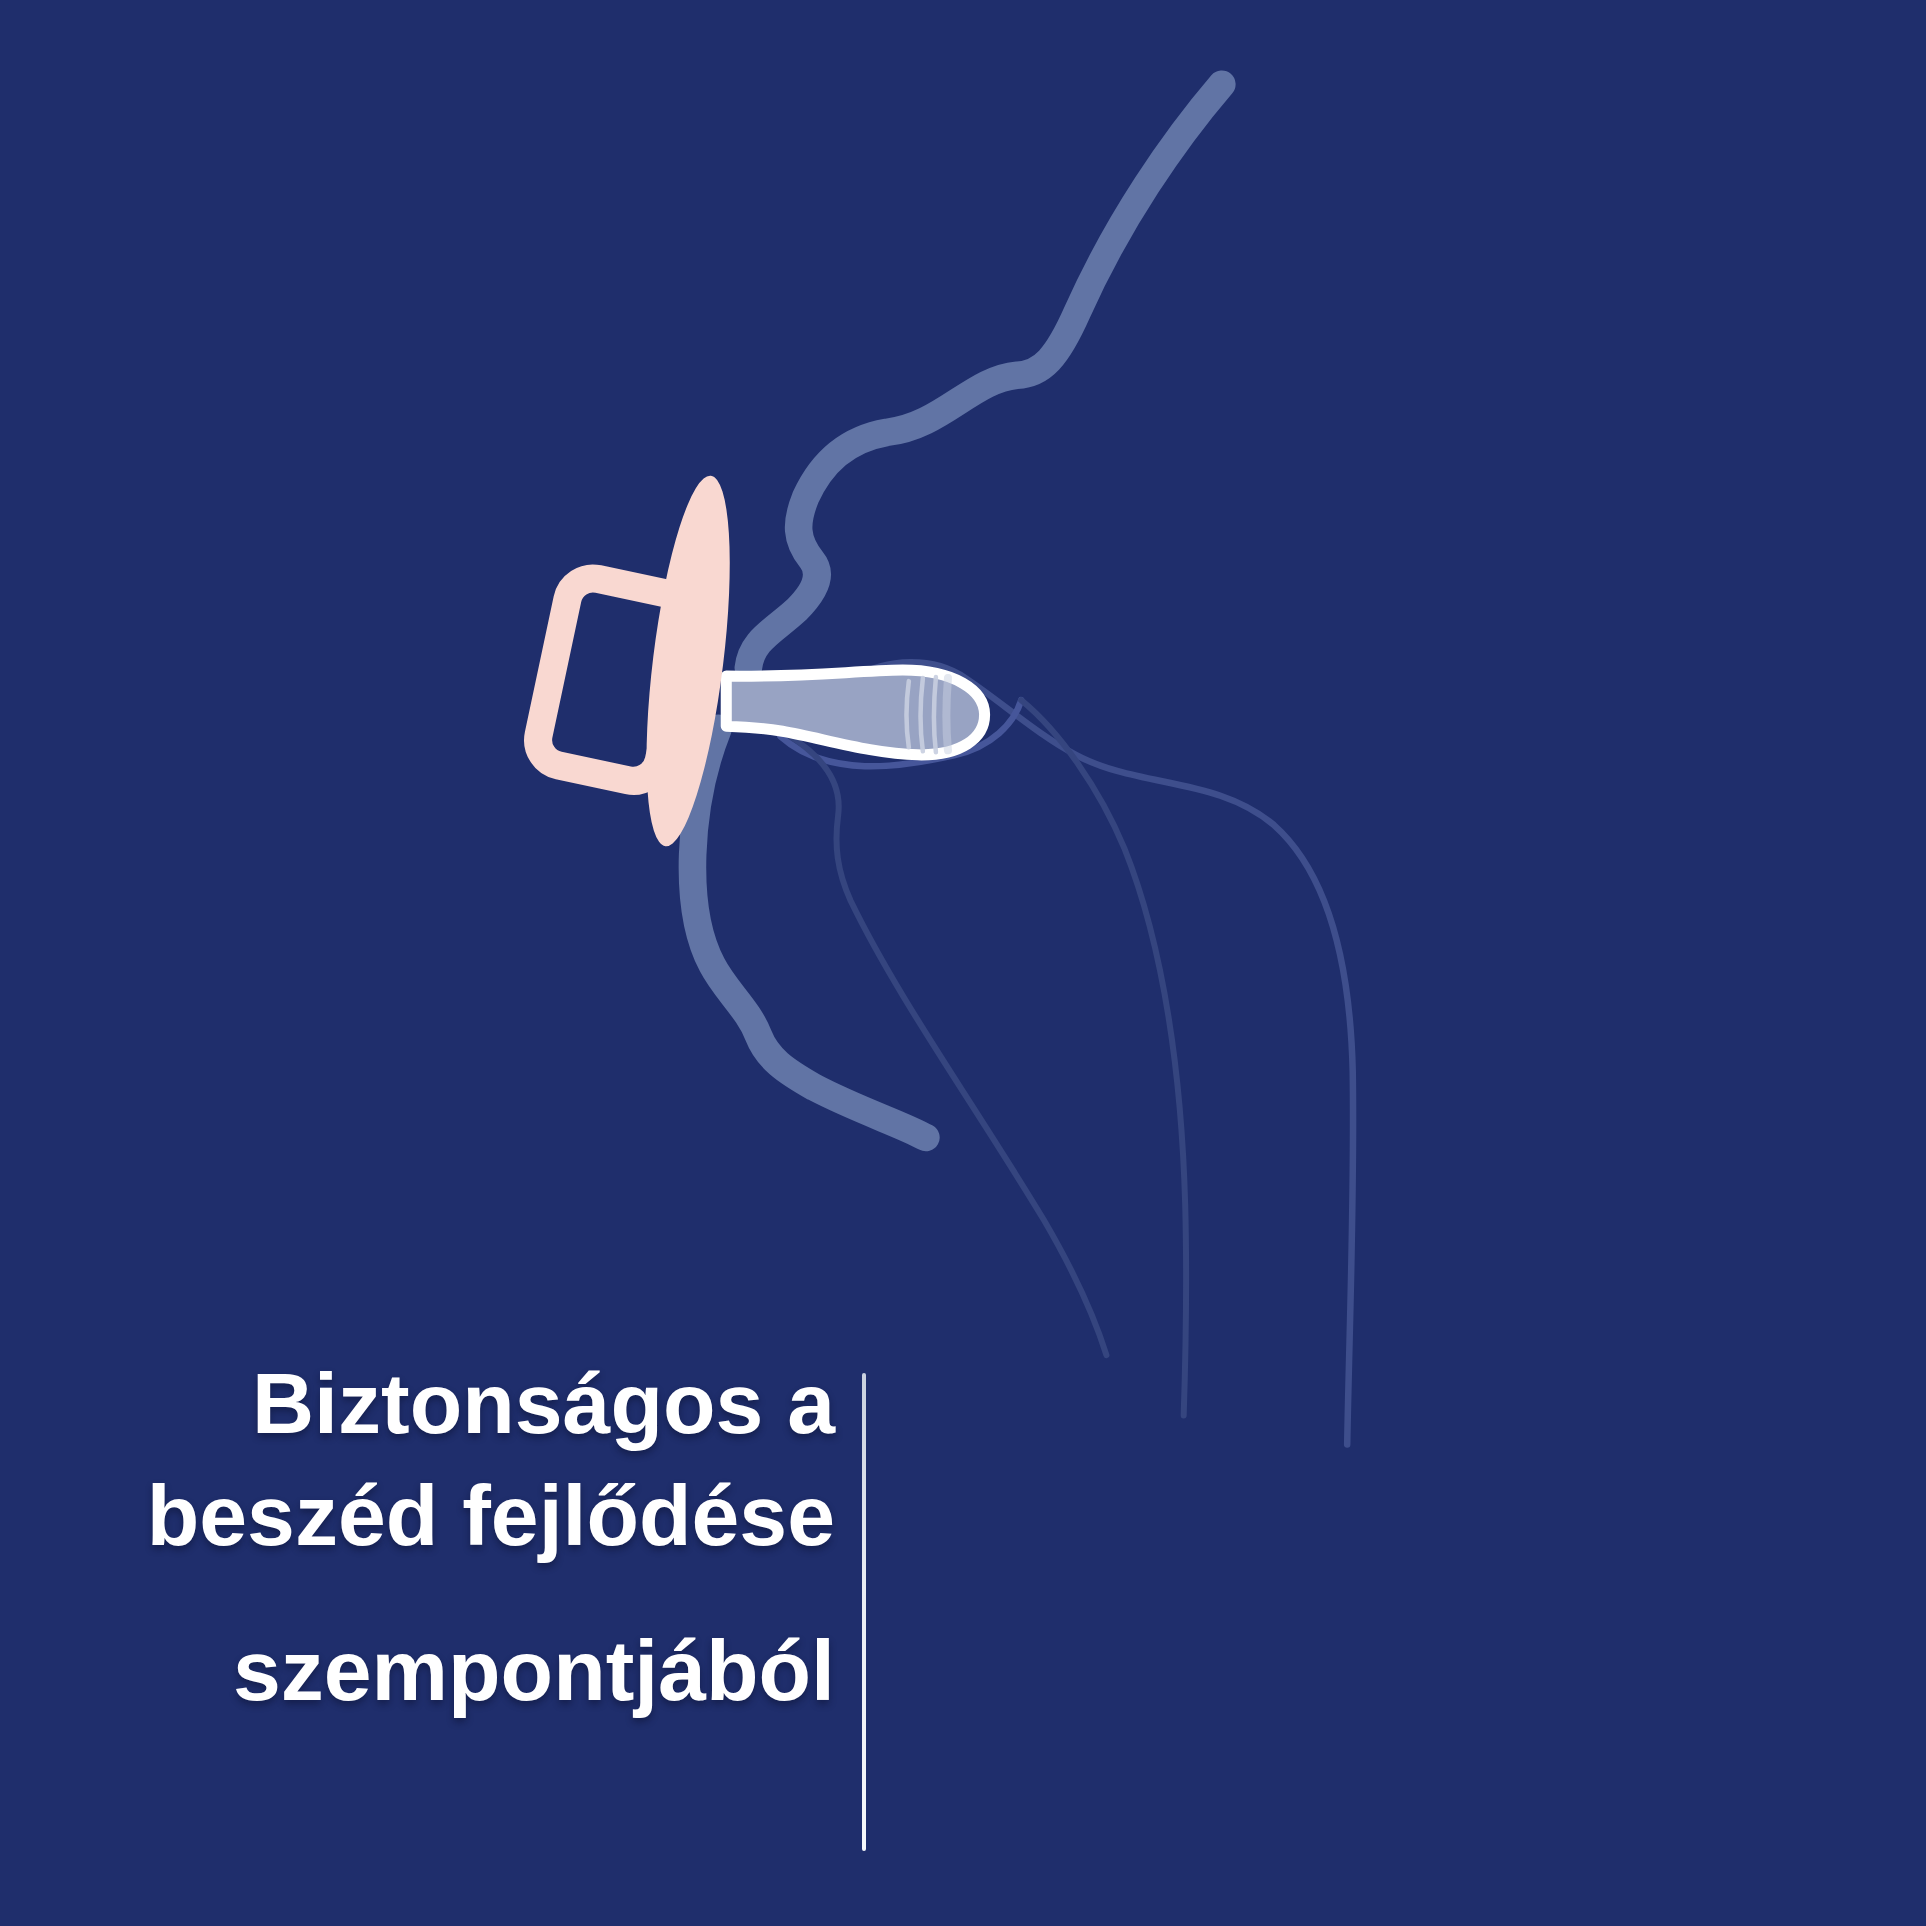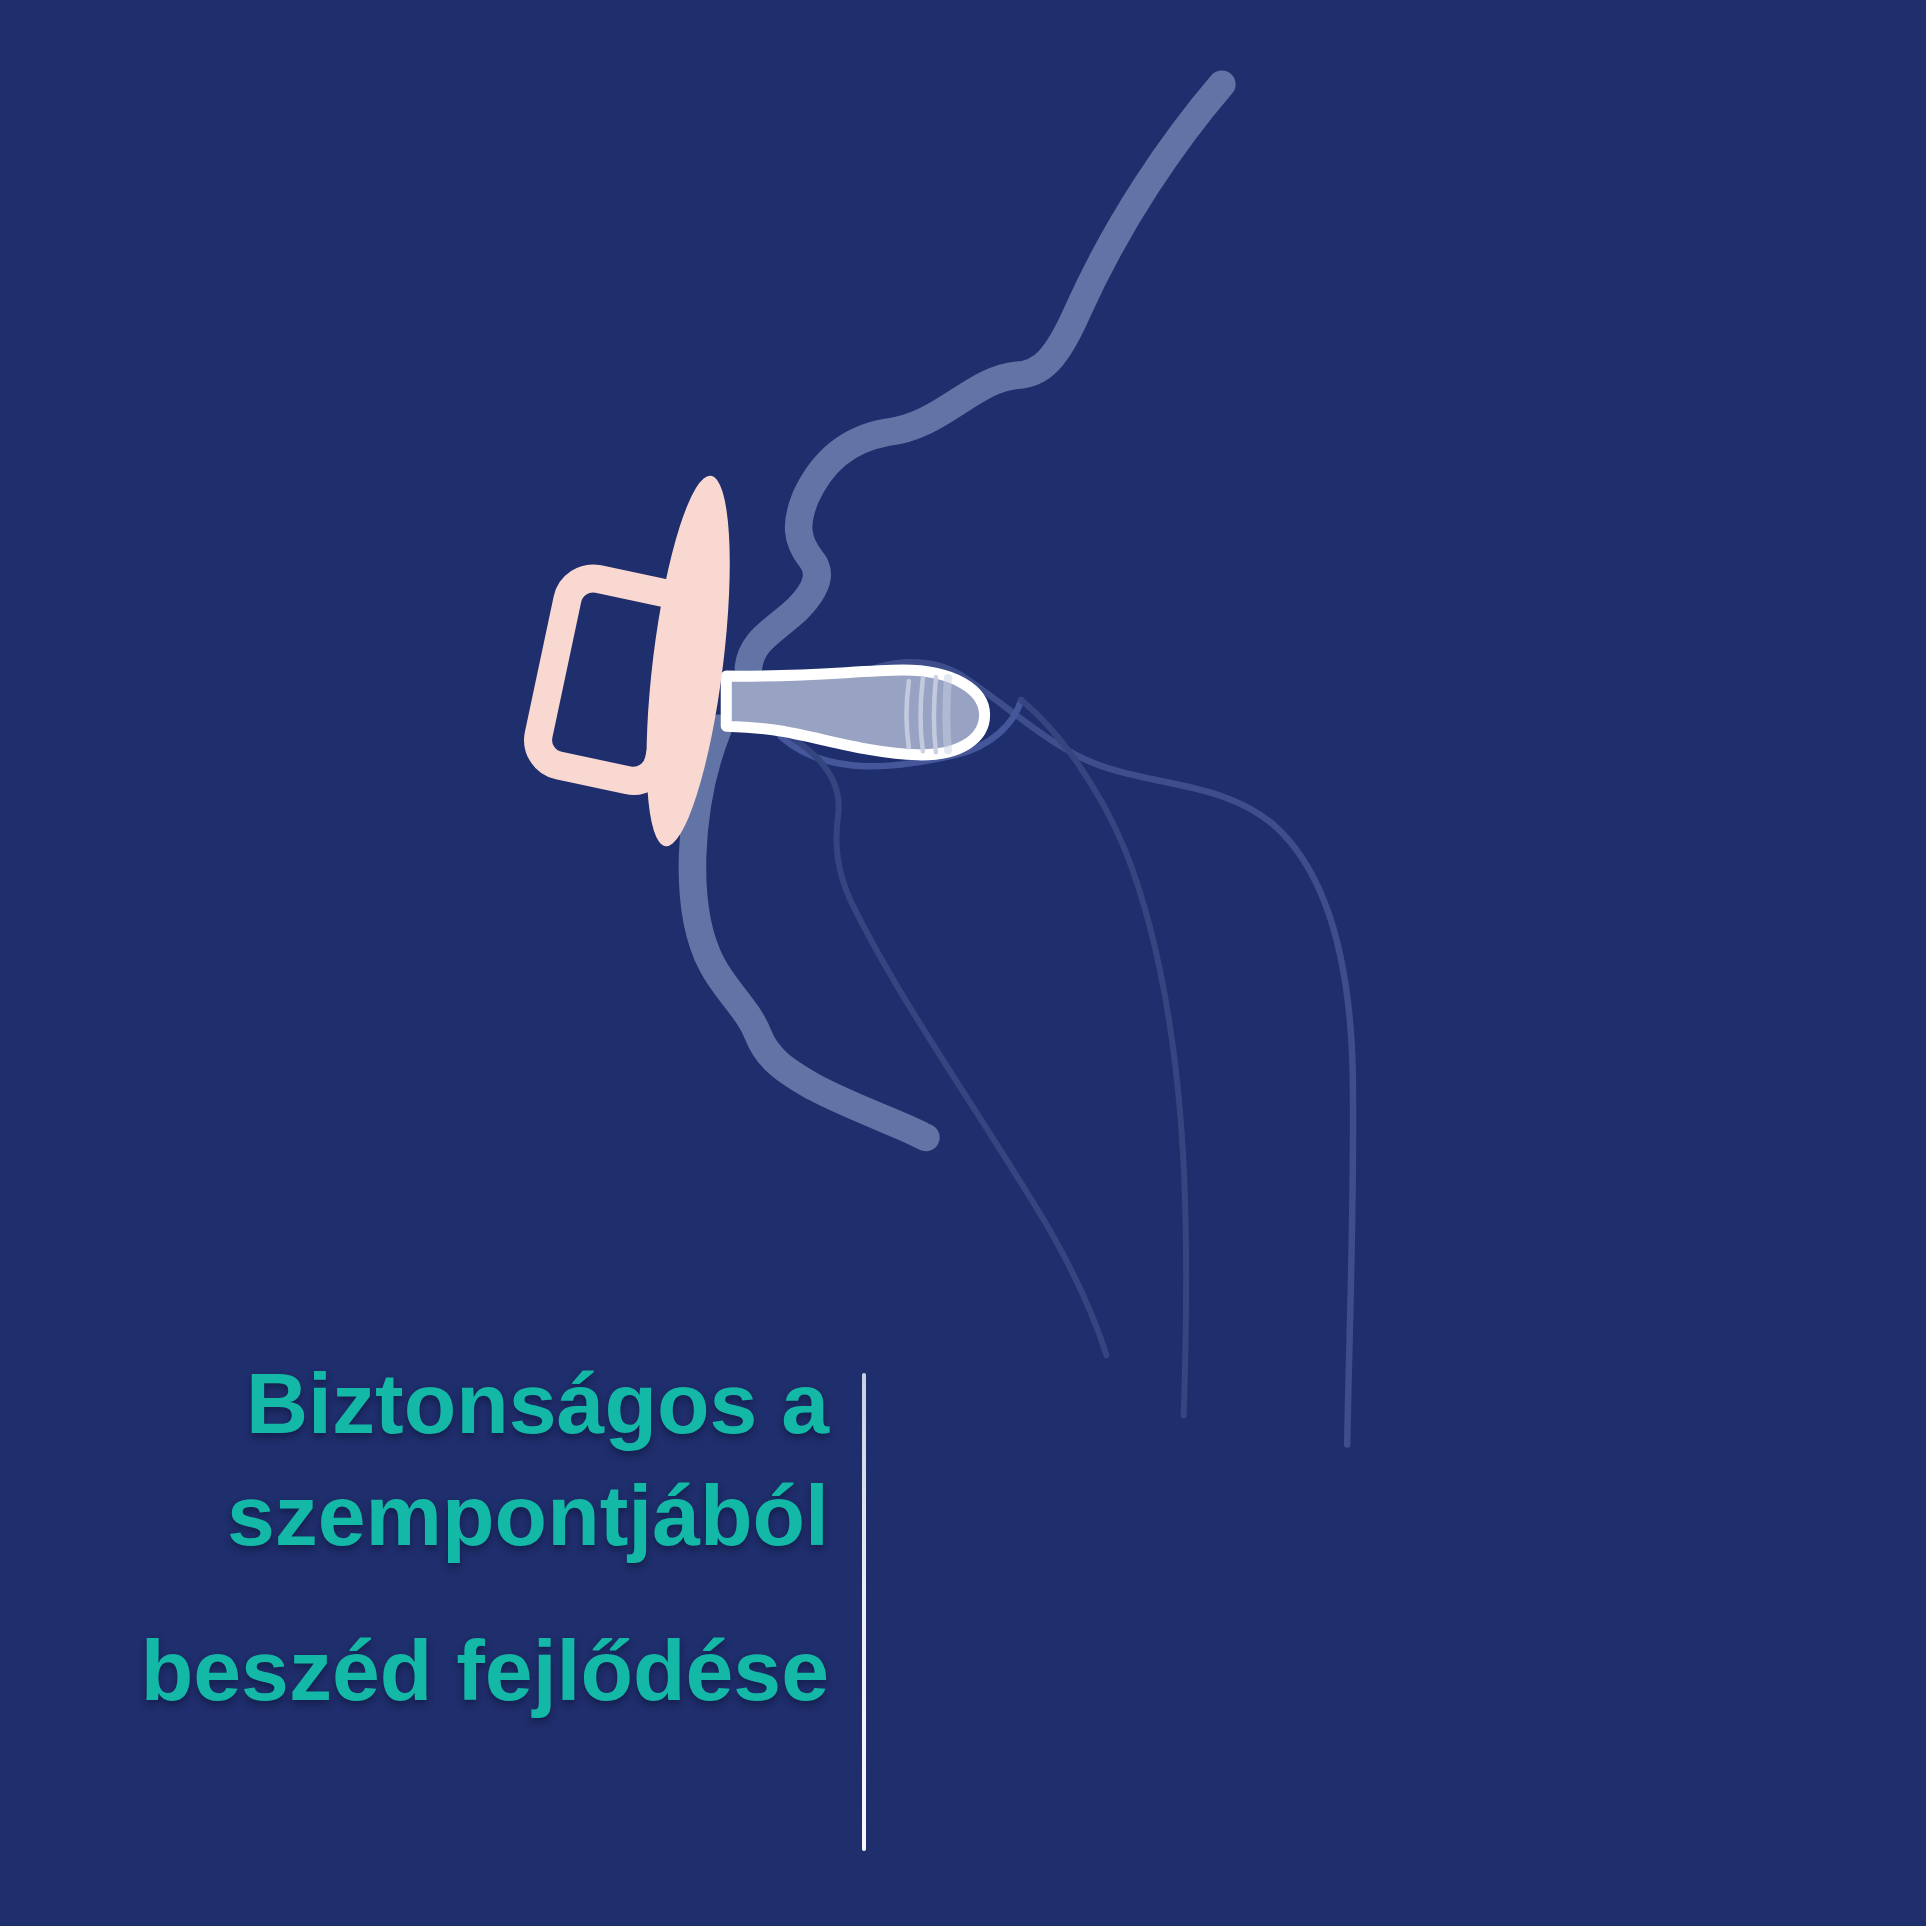--- a/index.html
+++ b/index.html
@@ -5,22 +5,22 @@
   html,body{margin:0;padding:0;}
   body{
     width:1926px;height:1926px;
     background:#1f2e6c;
     font-family:"Liberation Sans","DejaVu Sans",sans-serif;
     overflow:hidden;position:relative;
   }
   .canvas{position:absolute;inset:0;width:1926px;height:1926px;}
   .illu{position:absolute;left:0;top:0;width:1926px;height:1926px;display:block;}
   .headline{
-    position:absolute;left:30px;top:1347px;width:799px;
-    text-align:right;color:#14b8a6;font-weight:700;
+    position:absolute;left:36px;top:1347px;width:799px;
+    text-align:right;color:#ffffff;font-weight:700;
     font-size:86px;line-height:112px;
     text-shadow:0 3.5px 7px rgba(8,14,40,.45);
     white-space:nowrap;
   }
   .headline .line:last-child{margin-top:43px;}
   .divider{
     position:absolute;left:862px;top:1373px;width:3.5px;height:478px;
     background:linear-gradient(180deg,#c9d1df 0%,#e9edf4 45%,#f6f8fb 100%);
     border-radius:2px;
   }
@@ -78,21 +78,21 @@
       <path d="M 1866 1350 C 1861 1402 1861 1458 1866 1500"></path>
       <path d="M 1890 1352 C 1886 1402 1886 1455 1890 1496" stroke-width="16" opacity="0.55"></path>
     </g>
 
     <rect x="1100" y="1165" width="245" height="380" rx="52" stroke="#f9d8d1" stroke-width="56" transform="rotate(12 1222 1355)"></rect>
     <ellipse cx="1372" cy="1318" rx="70" ry="372" fill="#f9d8d1" transform="rotate(7 1372 1318)"></ellipse>
   </svg>
 
   <div class="headline">
       <div class="line">Biztonságos a</div>
+      <div class="line">beszéd fejlődése</div>
       <div class="line">szempontjából</div>
-      <div class="line">beszéd fejlődése</div>
     </div>
 
   <div class="divider"></div>
 
 
 </div>
 
 
 </body></html>

